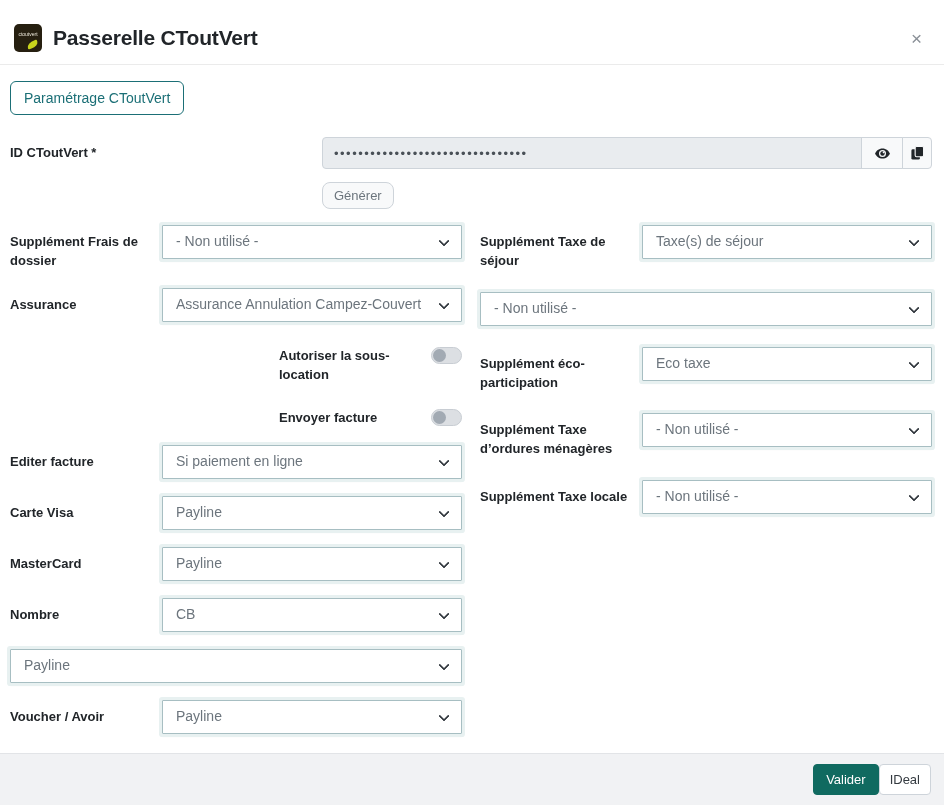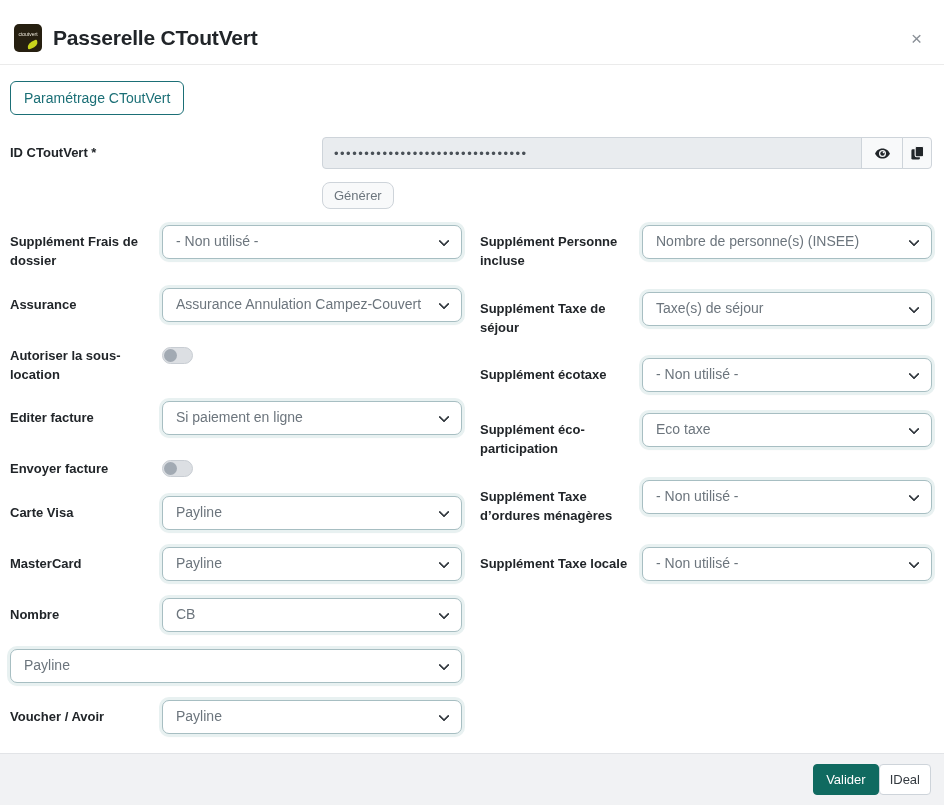--- a/index.html
+++ b/index.html
@@ -28,27 +28,27 @@
   .addon { height:32px; background:#f8f9fa; border:1px solid #ced4da; margin-left:-1px; display:flex; align-items:center; justify-content:center; cursor:pointer; }
   .addon.eye { width:42px; }
   .addon.copy { width:30px; border-radius:0 4px 4px 0; }
   .addon svg { display:block; }
   .btn-generate { margin-top:13px; background:#f8f9fa; border:1px solid #ced4da; border-radius:8px; padding:5px 11px; font-size:13px; color:#6c757d; cursor:pointer; font-family:inherit; }
 
   
   .columns { display:flex; gap:18px; margin-top:10px; }
   .col { flex:1; min-width:0; }
 
-  .f-row { display:flex; align-items:flex-start; margin-bottom:17px; }
+  .f-row { display:flex; align-items:flex-start; margin-bottom:17px;justify-content:flex-end; }
   .col.right .f-row { margin-bottom:21px; }
   .f-row .lbl { flex:0 0 152px; padding:8px 12px 0 0; font-size:13px; font-weight:700; line-height:1.45; color:#212529; }
   .col.right .f-row .lbl { flex-basis:162px; }
 
   .sel-wrap { position:relative; flex:1; }
-  .sel-wrap select { width:100%; height:34px; appearance:none; -webkit-appearance:none; -moz-appearance:none; background:#fff; border:1px solid #a7bec2; border-radius:7px; padding:4px 32px 6px 13px; font-size:14px; color:#6c757d; font-family:inherit; box-shadow:0 0 0 3px #e8f1f1, 0 2px 3px rgba(0,0,0,.07); cursor:pointer; }
+  .sel-wrap select { width:100%; height:34px; appearance:none; -webkit-appearance:none; -moz-appearance:none; background:#fff; border:1px solid #a7bec2; border-radius:1px; padding:4px 32px 6px 13px; font-size:14px; color:#6c757d; font-family:inherit; box-shadow:0 0 0 3px #e8f1f1, 0 2px 3px rgba(0,0,0,.07); cursor:pointer; }
   .chev { position:absolute; right:14px; top:12px; width:8px; height:8px; border-right:2px solid #343a40; border-bottom:2px solid #343a40; border-radius:1px; transform:rotate(45deg); pointer-events:none; }
 
   .switch { width:31px; height:17px; margin-top:8px; background:#dcdfe3; border:1px solid #c8cdd3; border-radius:9px; position:relative; cursor:pointer; padding:0; }
   .switch .knob { position:absolute; left:1px; top:1px; width:13px; height:13px; border-radius:50%; background:#a2aab3; }
 
   
   .modal-footer { flex:0 0 52px; background:#f1f2f4; border-top:1px solid #e2e4e7; display:flex; align-items:center; justify-content:flex-end; gap:0; padding:0 13px; }
   .btn-primary { background:#106a60; color:#fff; border:1px solid #106a60; border-radius:4px; padding:7px 12px; font-size:13px; cursor:pointer; font-family:inherit; }
   .btn-secondary { background:#fff; color:#343a40; border:1px solid #ced4da; border-radius:4px; padding:7px 10px; font-size:13px; cursor:pointer; font-family:inherit; }
 </style>
@@ -108,29 +108,29 @@
         </div>
 
         <div class="f-row">
           <span class="lbl">Autoriser la sous-location</span>
           <button class="switch">
               <span class="knob"></span>
             </button>
         </div>
 
         <div class="f-row">
-          <span class="lbl">Editer facture</span>
-          <span class="sel-wrap"><select><option>Si paiement en ligne</option></select><span class="chev"></span></span>
-        </div>
-
-        <div class="f-row">
           <span class="lbl">Envoyer facture</span>
           <button class="switch">
               <span class="knob"></span>
             </button>
+        </div>
+
+        <div class="f-row">
+          <span class="lbl">Editer facture</span>
+          <span class="sel-wrap"><select><option>Si paiement en ligne</option></select><span class="chev"></span></span>
         </div>
 
         <div class="f-row">
           <span class="lbl">Carte Visa</span>
           <span class="sel-wrap"><select><option>Payline</option></select><span class="chev"></span></span>
         </div>
 
         <div class="f-row">
           <span class="lbl">MasterCard</span>
           <span class="sel-wrap"><select><option>Payline</option></select><span class="chev"></span></span>
@@ -147,32 +147,27 @@
 
         <div class="f-row">
           <span class="lbl">Voucher / Avoir</span>
           <span class="sel-wrap"><select><option>Payline</option></select><span class="chev"></span></span>
         </div>
 
       </div>
 
       <div class="col right">
 
-        <div class="f-row">
-          <span class="lbl">Supplément Personne incluse</span>
-          <span class="sel-wrap"><select><option>Nombre de personne(s) (INSEE)</option></select><span class="chev"></span></span>
-        </div>
 
         <div class="f-row">
           <span class="lbl">Supplément Taxe de séjour</span>
           <span class="sel-wrap"><select><option>Taxe(s) de séjour</option></select><span class="chev"></span></span>
         </div>
 
         <div class="f-row">
-          <span class="lbl">Supplément écotaxe</span>
           <span class="sel-wrap"><select><option>- Non utilisé -</option></select><span class="chev"></span></span>
         </div>
 
         <div class="f-row">
           <span class="lbl">Supplément éco-participation</span>
           <span class="sel-wrap"><select><option>Eco taxe</option></select><span class="chev"></span></span>
         </div>
 
         <div class="f-row">
           <span class="lbl">Supplément Taxe d’ordures ménagères</span>

